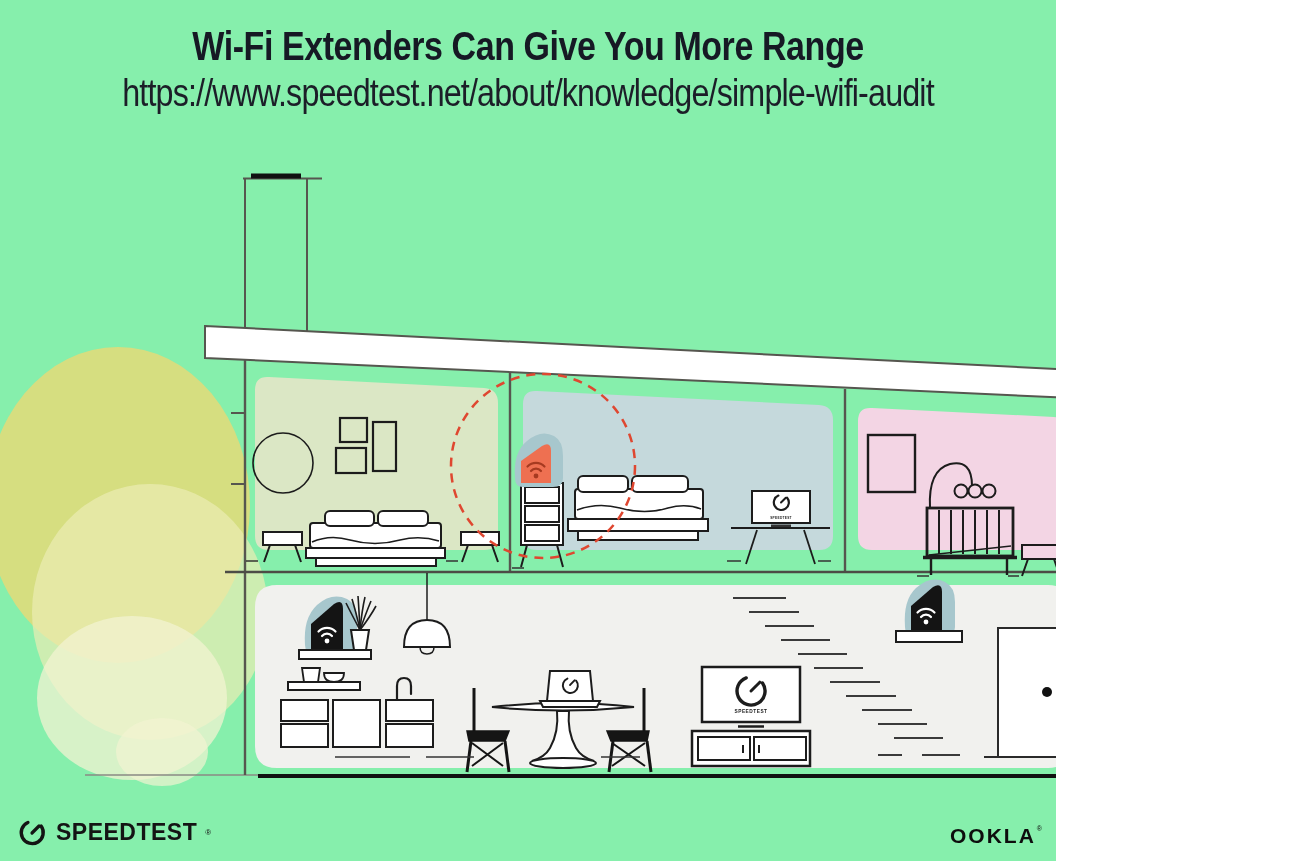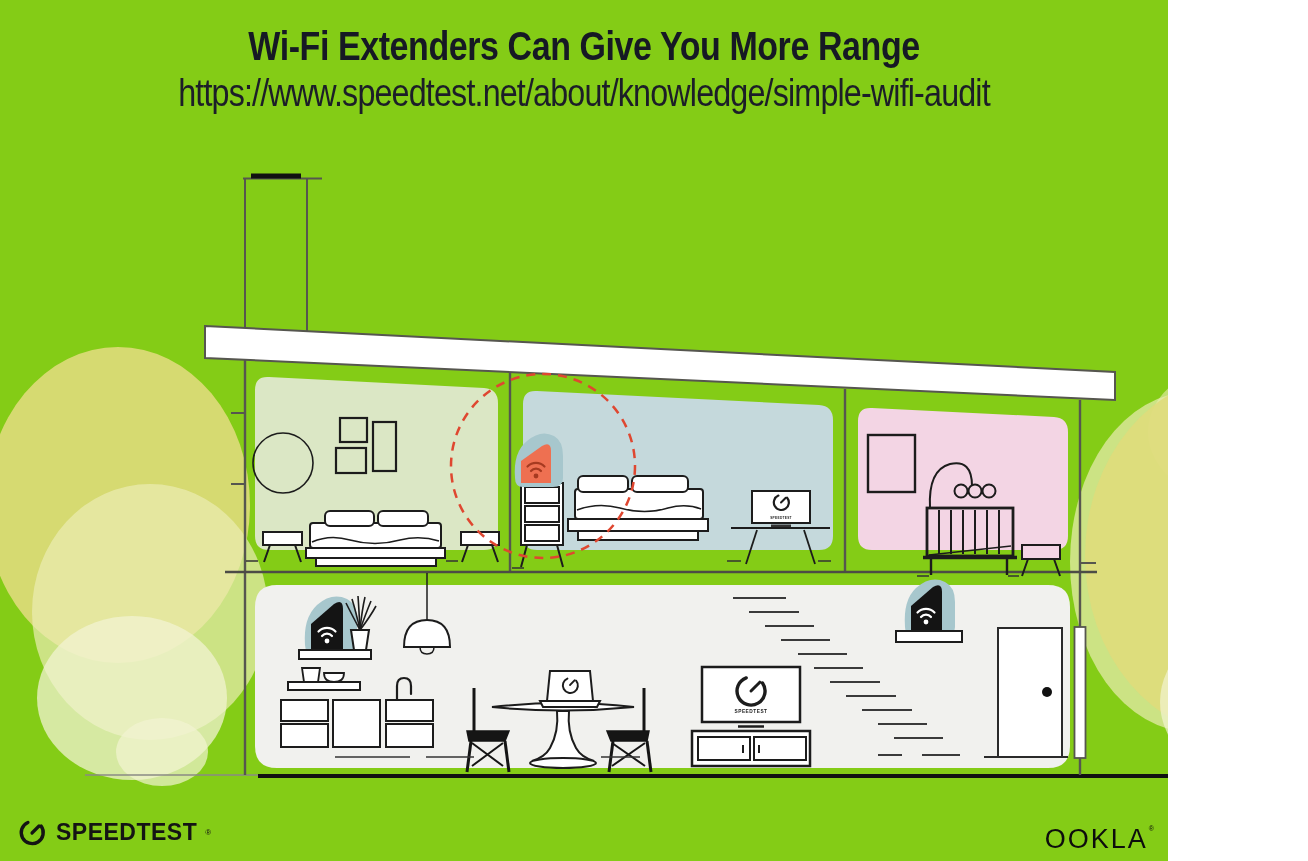--- a/index.html
+++ b/index.html
@@ -1,29 +1,29 @@
 <!DOCTYPE html>
 <html><head>
 <meta charset="utf-8">
 <style>
   html,body{margin:0;padding:0;background:#fff;}
-  #canvas{position:relative;width:1168px;height:861px;background:#84cc16;overflow:hidden;
+  #canvas{position:relative;width:1056px;height:861px;background:#86efac;overflow:hidden;
           font-family:"Liberation Sans", sans-serif;color:#16181f;}
   .title{position:absolute;top:24px;left:0;width:100%;text-align:center;
          font-size:40px;font-weight:bold;letter-spacing:-0.5px;color:#161924;
          transform:scaleX(.85);transform-origin:50% 0;white-space:nowrap;}
   .subtitle{position:absolute;top:72px;left:0;width:100%;text-align:center;
          font-size:38px;font-weight:400;letter-spacing:-1px;color:#1c1e28;
          transform:scaleX(.85);transform-origin:50% 0;white-space:nowrap;}
   #house{position:absolute;top:0;left:0;}
   .footer-left{position:absolute;left:16px;top:816px;display:flex;align-items:center;gap:8px;}
   .st-word{font-size:23px;font-weight:bold;letter-spacing:.5px;color:#141414;}
   .st-reg{font-size:8px;vertical-align:super;color:#141414;}
   .footer-right{position:absolute;right:14px;top:824px;display:flex;align-items:flex-start;gap:1px;}
-  .ookla-word{font-size:27px;font-weight:normal;letter-spacing:2px;color:#0d0d0d;}
+  .ookla-word{font-size:21px;font-weight:bold;letter-spacing:2px;color:#0d0d0d;}
   .ookla-reg{font-size:7px;color:#0d0d0d;margin-top:1px;}
   svg text{font-family:"Liberation Sans", sans-serif;}
 </style>
 </head>
 <body>
 
 <div id="canvas">
 
   <div class="title">Wi-Fi Extenders Can Give You More Range</div>
   <div class="subtitle">https://www.speedtest.net/about/knowledge/simple-wifi-audit</div>

